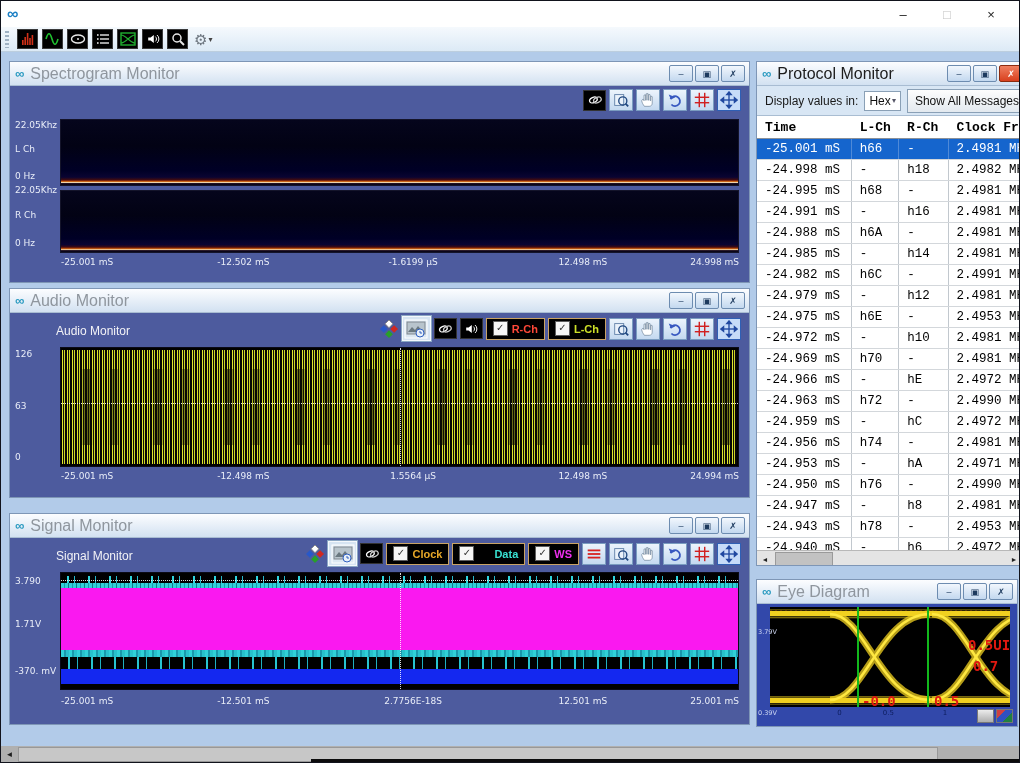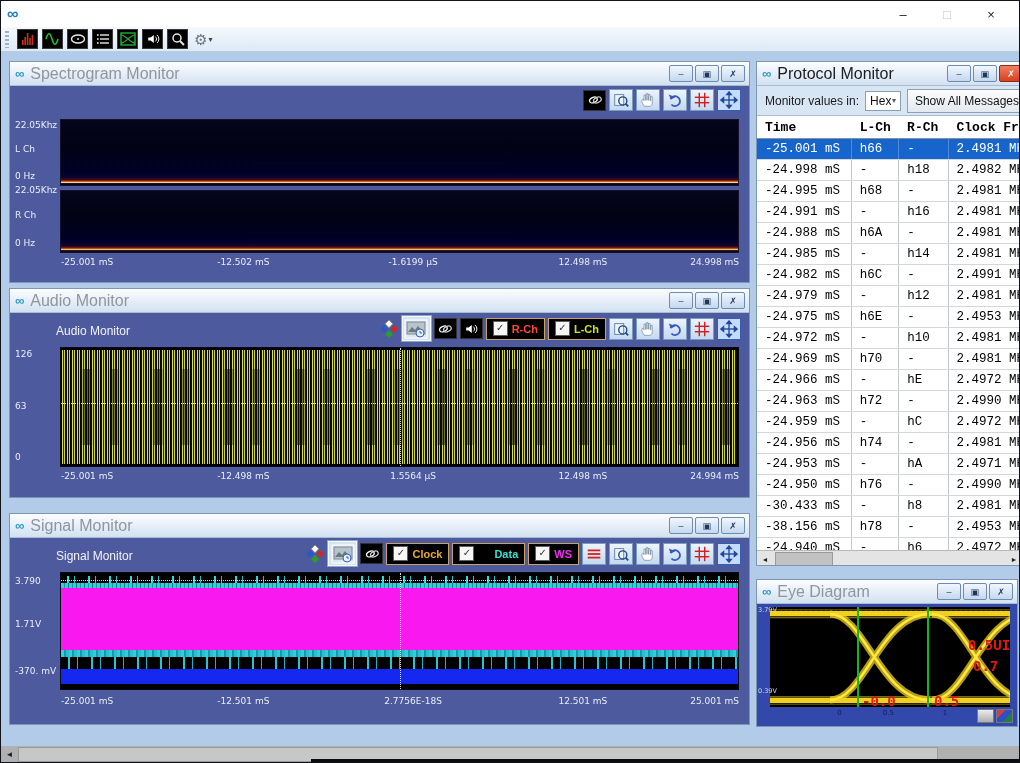--- a/index.html
+++ b/index.html
@@ -116,21 +116,21 @@
   .trow .td:nth-child(4){width:110px;border-right:none;}
   .trow.selected{background:#1565cd;}
   .trow.selected .td{color:#fff;border-right-color:#4f8ad8;}
   .pscroll{position:absolute;left:0;top:464px;width:265px;height:16px;background:#e4e4e4;border-top:1px solid #b8b8b8;display:flex;align-items:center;}
   .sarrow{width:16px;height:16px;display:flex;align-items:center;justify-content:center;font-size:7px;color:#222;}
   .sthumb{width:56px;height:12px;background:#c2c2c2;border:1px solid #9a9a9a;margin-left:2px;}
   .sspacer{flex:1;}
   
   #p-eye{left:755px;top:578px;width:262px;height:148px;background:#3248aa;}
   .eye-plot{position:absolute;left:13px;top:3px;width:240px;height:74px;background:#000;}
-  .eye-ylab{position:absolute;left:1px;color:#cdd6f2;font-size:6.5px;font-family:"DejaVu Sans",sans-serif;z-index:3;}
+  .eye-ylab{position:absolute;left:1px;color:#cdd6f2;font-size:6.5px;font-family:"DejaVu Sans",sans-serif;z-index:3;margin-top:22px;}
   .eye-xticks{position:absolute;left:13px;width:240px;top:105px;height:10px;}
   .eye-xticks span{position:absolute;font-size:7px;color:#0d1d5e;font-family:"DejaVu Sans",sans-serif;}
   .eye-xticks span:nth-of-type(1){left:28%;}
   .eye-xticks span:nth-of-type(2){left:47%;}
   .eye-xticks span:nth-of-type(3){left:72%;}
   .eye-mini{position:absolute;right:4px;bottom:3px;display:flex;gap:2px;}
   .emi{width:15px;height:12px;border:1px solid #777;background:linear-gradient(#ececec,#aeaeae);}
   .emi-pin{background:linear-gradient(135deg,#d04040 0 33%,#3050c0 33% 66%,#208040 66%);}
   
   .hscroll-main{position:absolute;left:0;top:745px;right:0;height:17px;background:#b0b0b0;display:flex;align-items:center;}
@@ -539,21 +539,21 @@
       <span class="plogo">∞</span>
       <span class="ptitle dark">Protocol Monitor</span>
       <div class="pbtns">
         <span class="pbtn">–</span>
         <span class="pbtn">▣</span>
         <span class="pbtn red">✗</span>
       </div>
     </div>
     <div class="pbody">
       <div class="proto-controls">
-        <span class="dv-label">Monitor values in:</span>
+        <span class="dv-label">Display values in:</span>
         <span class="dv-select">
           <span>Hex</span>
           <span class="chev">▾</span>
         </span>
         <span class="showall-btn">Show All Messages</span>
       </div>
       <div class="ptable">
         <div class="thead">
             <span>Time</span>
             <span>L-Ch</span>
@@ -675,28 +675,28 @@
             </div>
 
             <div class="trow">
               <span class="td">-24.950 mS</span>
               <span class="td">h76</span>
               <span class="td">-</span>
               <span class="td">2.4990 MHz</span>
             </div>
 
             <div class="trow">
-              <span class="td">-30.433 mS</span>
+              <span class="td">-24.947 mS</span>
               <span class="td">-</span>
               <span class="td">h8</span>
               <span class="td">2.4981 MHz</span>
             </div>
 
             <div class="trow">
-              <span class="td">-38.156 mS</span>
+              <span class="td">-24.943 mS</span>
               <span class="td">h78</span>
               <span class="td">-</span>
               <span class="td">2.4953 MHz</span>
             </div>
 
             <div class="trow">
               <span class="td">-24.940 mS</span>
               <span class="td">-</span>
               <span class="td">h6</span>
               <span class="td">2.4972 MHz</span>

